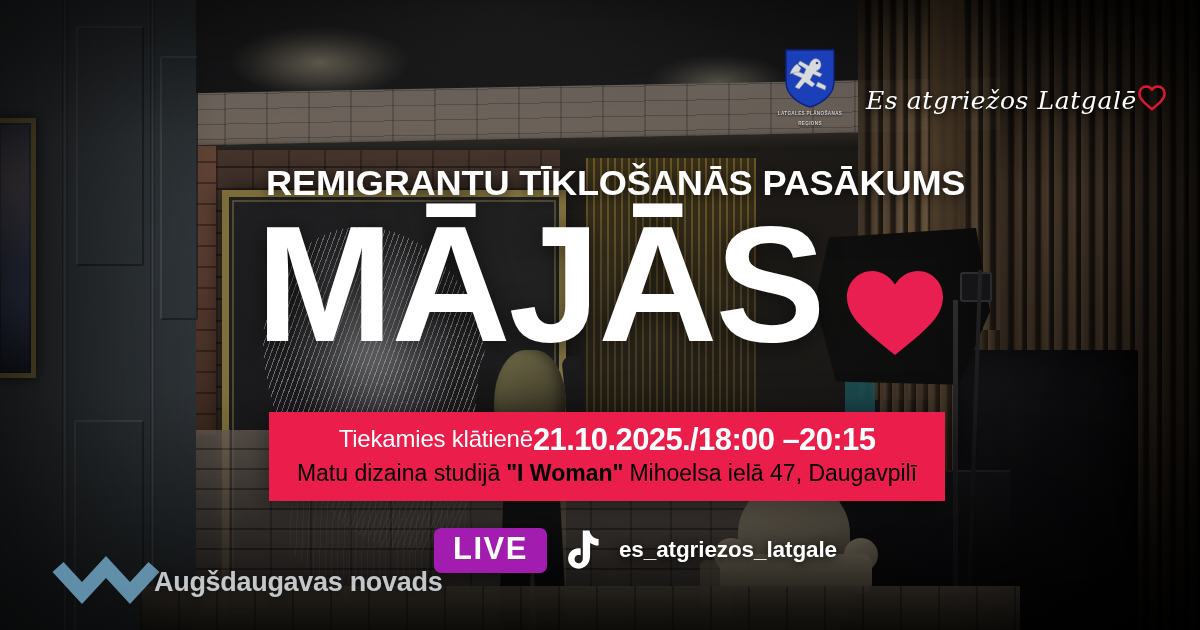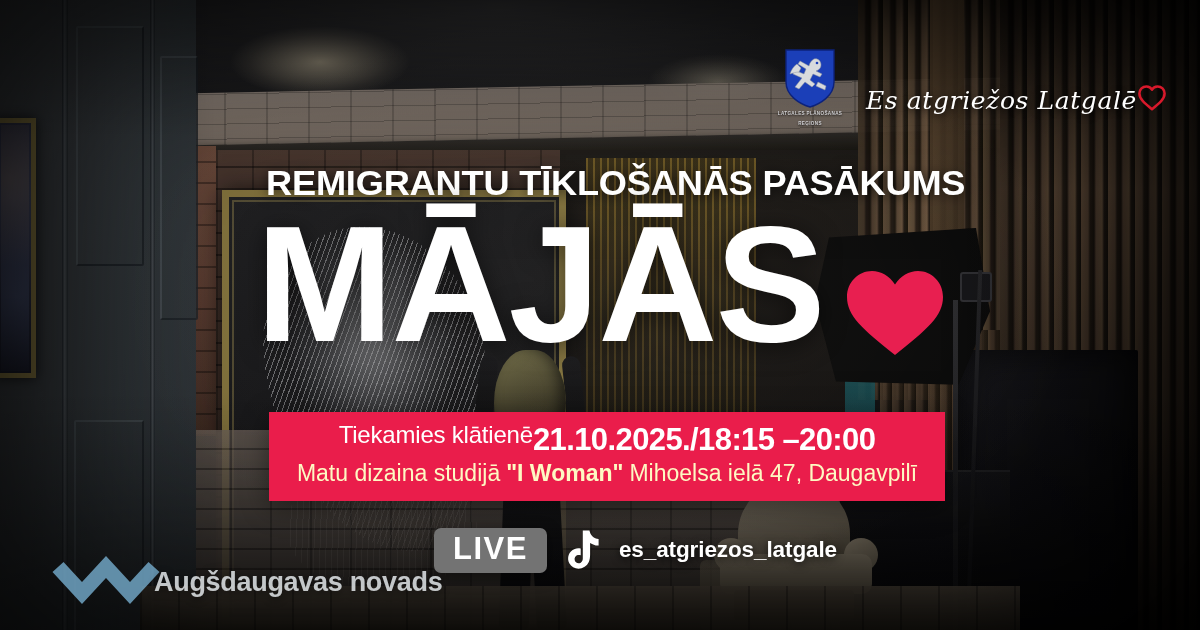--- a/index.html
+++ b/index.html
@@ -361,37 +361,37 @@
   
   .banner{
     position:absolute;left:269px;top:412px;width:676px;
     background:#ea1d4b;
     padding:9px 22px 13px 22px;
     box-sizing:border-box;
     box-shadow:0 6px 26px rgba(0,0,0,.45);
   }
   .banner-l1{
     font-size:25px;color:#fff;line-height:1.2;white-space:nowrap;
-    letter-spacing:-.2px;display:flex;align-items:flex-start;justify-content:center;
+    letter-spacing:-.2px;display:flex;align-items:center;justify-content:center;
   }
   .banner-l1 .lead{font-weight:400;font-size:24px;}
   .banner-l1 .strong{font-weight:800;font-size:31px;letter-spacing:-.6px;}
   .banner-l2{
-    font-size:23px;color:#fef9c3;line-height:1.25;white-space:nowrap;
+    font-size:23px;color:#000000;line-height:1.25;white-space:nowrap;
     display:flex;align-items:baseline;justify-content:center;gap:6px;margin-top:1px;
   }
   .banner-l2 .reg{font-weight:400;}
   .banner-l2 .bold{font-weight:800;}
 
   
   .liverow{
     position:absolute;left:434px;top:528px;display:flex;align-items:center;gap:18px;
   }
   .live-badge{
-    background:#737373;color:#fff;font-weight:800;font-size:31px;
+    background:#a21caf;color:#fff;font-weight:800;font-size:31px;
     padding:5px 19px 7px 19px;border-radius:7px;letter-spacing:1.5px;
     line-height:1.05;
     box-shadow:0 4px 16px rgba(0,0,0,.45);
   }
   .tiktok-ic{width:38px;height:42px;}
   .handle{
     font-size:22.5px;font-weight:700;color:#fff;letter-spacing:-.1px;
     text-shadow:0 2px 9px rgba(0,0,0,.8);margin-left:-2px;
   }
 
@@ -503,21 +503,21 @@
       <svg viewBox="0 0 100 92" width="100" height="92" aria-hidden="true">
         <path d="M50 90 C17 64 2 50.5 2 32 C2 17 13.5 6 27 6 C36 6 44.5 11 50 19.5 C55.5 11 64 6 73 6 C86.5 6 98 17 98 32 C98 50.5 83 64 50 90 Z" fill="#e81f50"></path>
       </svg>
     </div>
 
     <div class="banner">
       <div class="banner-l1">
         <span class="lead">Tiekamies klātienē</span>
         <span class="strong">21.10.2025.</span>
         <span class="strong">/</span>
-        <span class="strong">18:15 –20:00</span>
+        <span class="strong">18:00 –20:15</span>
       </div>
       <div class="banner-l2">
         <span class="reg">Matu dizaina studijā</span>
         <span class="bold">"I Woman"</span>
         <span class="reg">Mihoelsa ielā 47, Daugavpilī</span>
       </div>
     </div>
 
     <div class="liverow">
       <div class="live-badge">LIVE</div>

